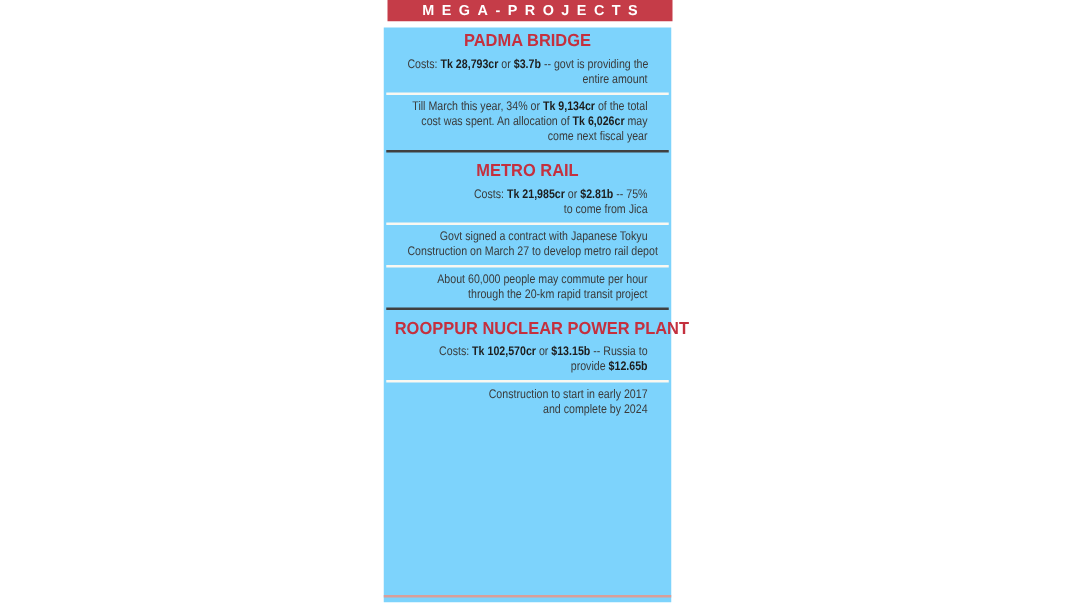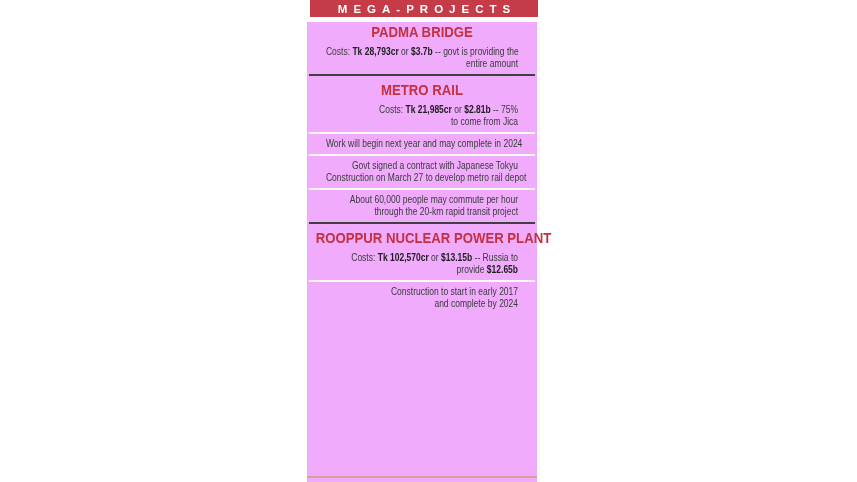--- a/index.html
+++ b/index.html
@@ -25,21 +25,21 @@
     font-size: 11.5px;
     line-height: 18px;
     letter-spacing: 6px;
     text-indent: 6px;
     white-space: nowrap;
   }
   .panel {
     position: absolute;
     left: 307px; top: 22px;
     width: 230px; height: 460px;
-    background: #f0abfc;
+    background: #7dd3fc;
     box-sizing: border-box;
     padding: 0 2px;
   }
   .section { margin: 0; }
   .section.with-divider { border-top: 2px solid #404040; }
   .section-title {
     margin: 6px 0 2px;
     color: #c4303e;
     font-weight: bold;
     font-size: 14px;
@@ -78,29 +78,31 @@
   <header class="banner">
     <span class="banner-text">MEGA-PROJECTS</span>
   </header>
   <main class="panel">
       <section class="section">
         <h2 class="section-title">PADMA BRIDGE</h2>
         <div class="fact">
           <div class="line"><span>Costs: </span><b>Tk 28,793cr</b><span> or </span><b>$3.7b</b><span> -- govt is providing the</span></div>
           <div class="line"><span>entire amount</span></div>
         </div>
+        <div class="fact with-divider">
+          <div class="line"><span>Till March this year, 34% or </span><b>Tk 9,134cr</b><span> of the total</span></div>
+          <div class="line"><span>cost was spent. An allocation of </span><b>Tk 6,026cr</b><span> may</span></div>
+          <div class="line"><span>come next fiscal year</span></div>
+        </div>
       </section>
       <section class="section with-divider">
         <h2 class="section-title">METRO RAIL</h2>
         <div class="fact">
           <div class="line"><span>Costs: </span><b>Tk 21,985cr</b><span> or </span><b>$2.81b</b><span> -- 75%</span></div>
           <div class="line"><span>to come from Jica</span></div>
-        </div>
-        <div class="fact with-divider">
-          <div class="line"><span>Work will begin next year and may complete in 2024</span></div>
         </div>
         <div class="fact with-divider">
           <div class="line"><span>Govt signed a contract with Japanese Tokyu</span></div>
           <div class="line"><span>Construction on March 27 to develop metro rail depot</span></div>
         </div>
         <div class="fact with-divider">
           <div class="line"><span>About 60,000 people may commute per hour</span></div>
           <div class="line"><span>through the 20-km rapid transit project</span></div>
         </div>
       </section>

